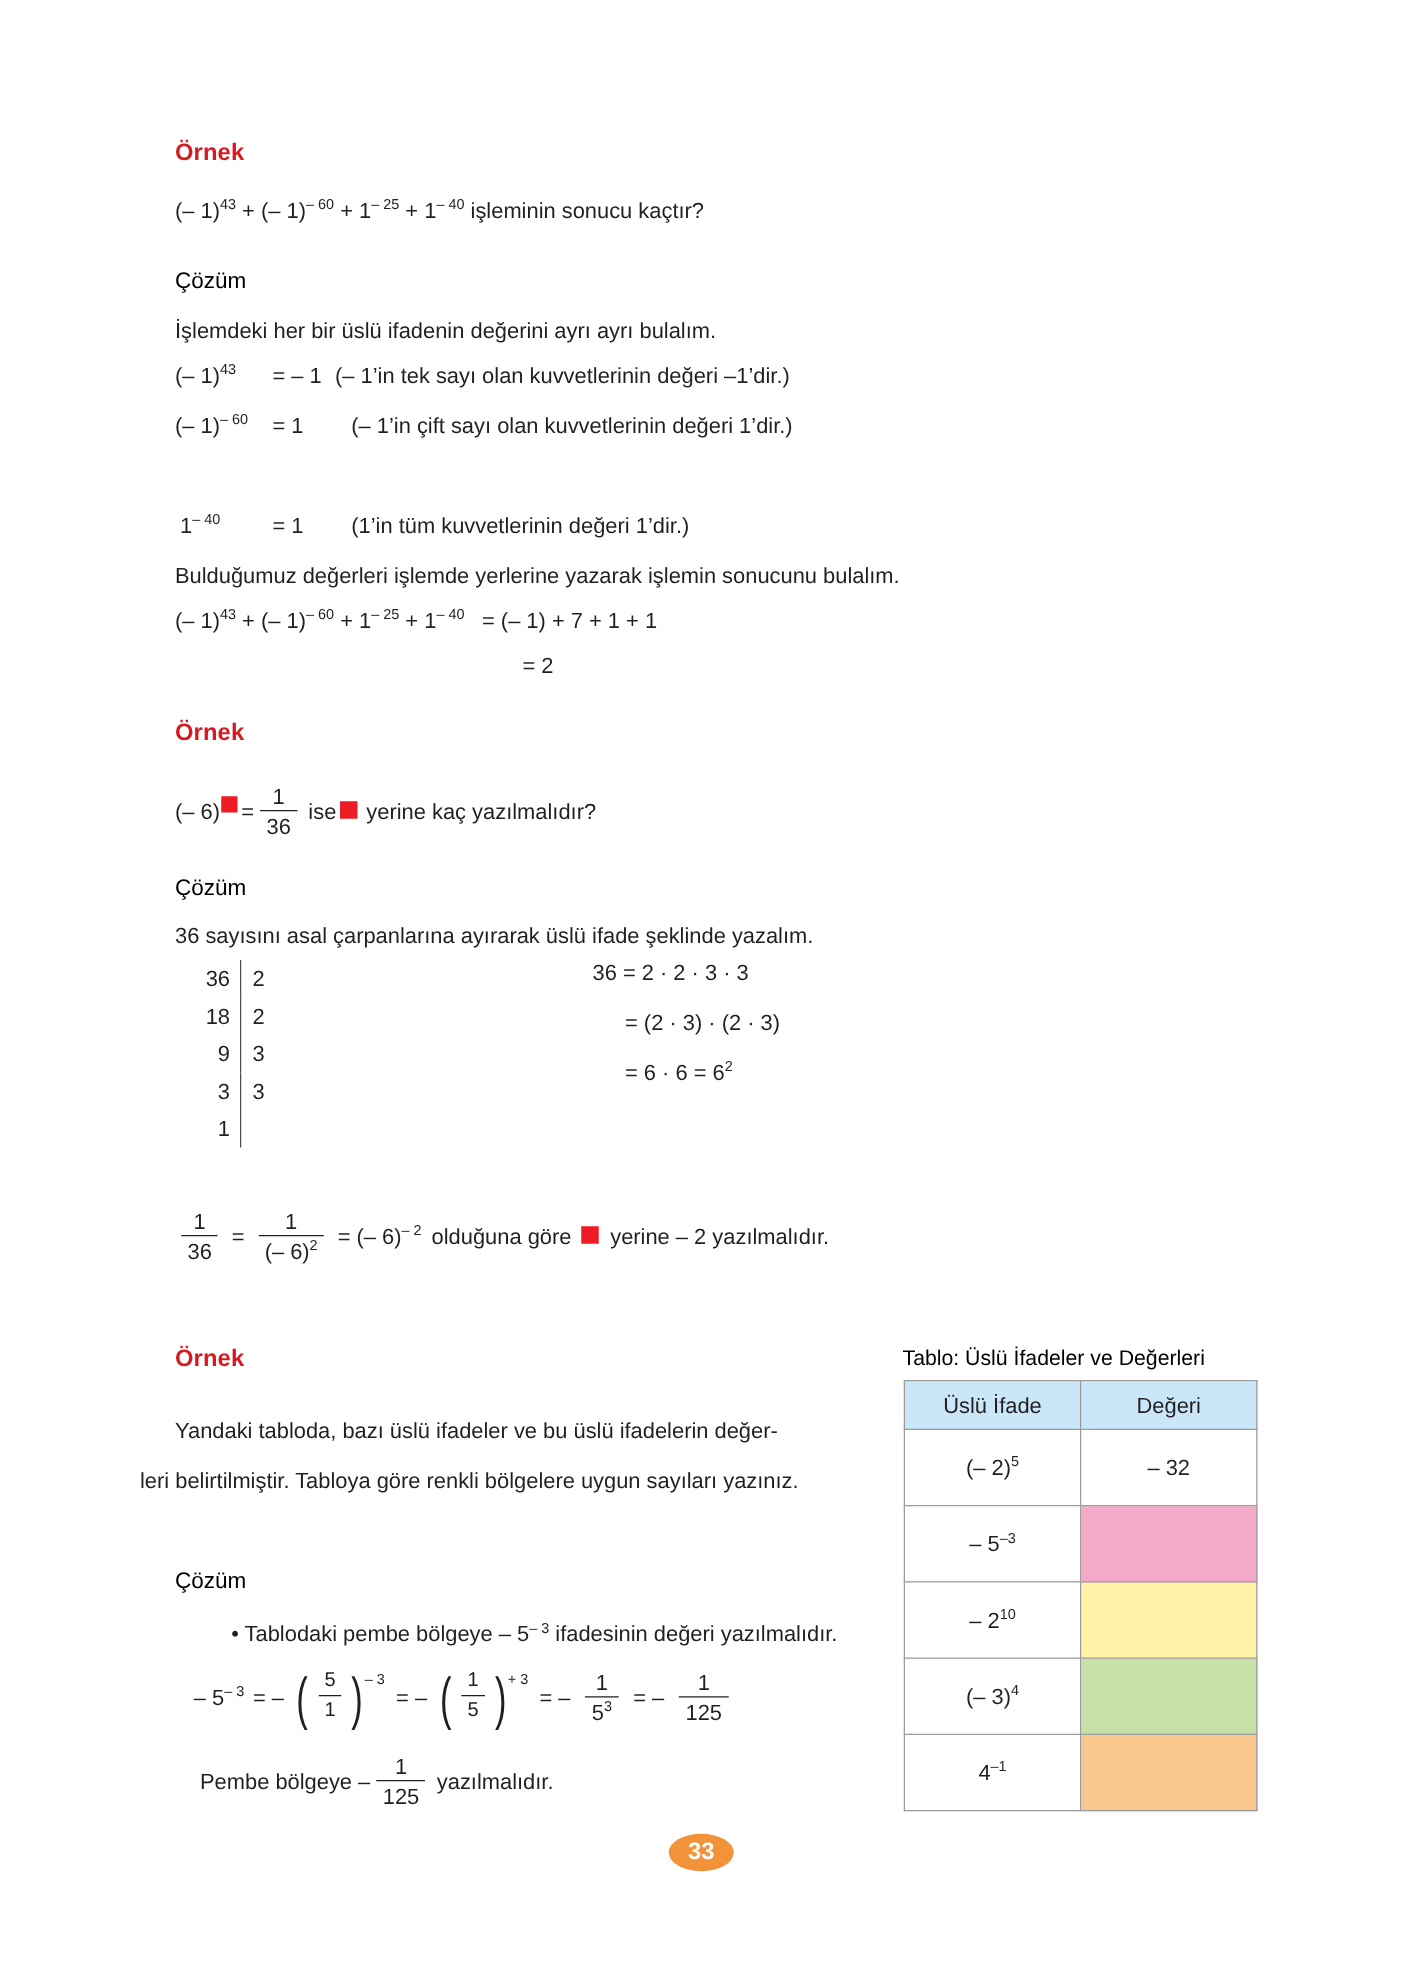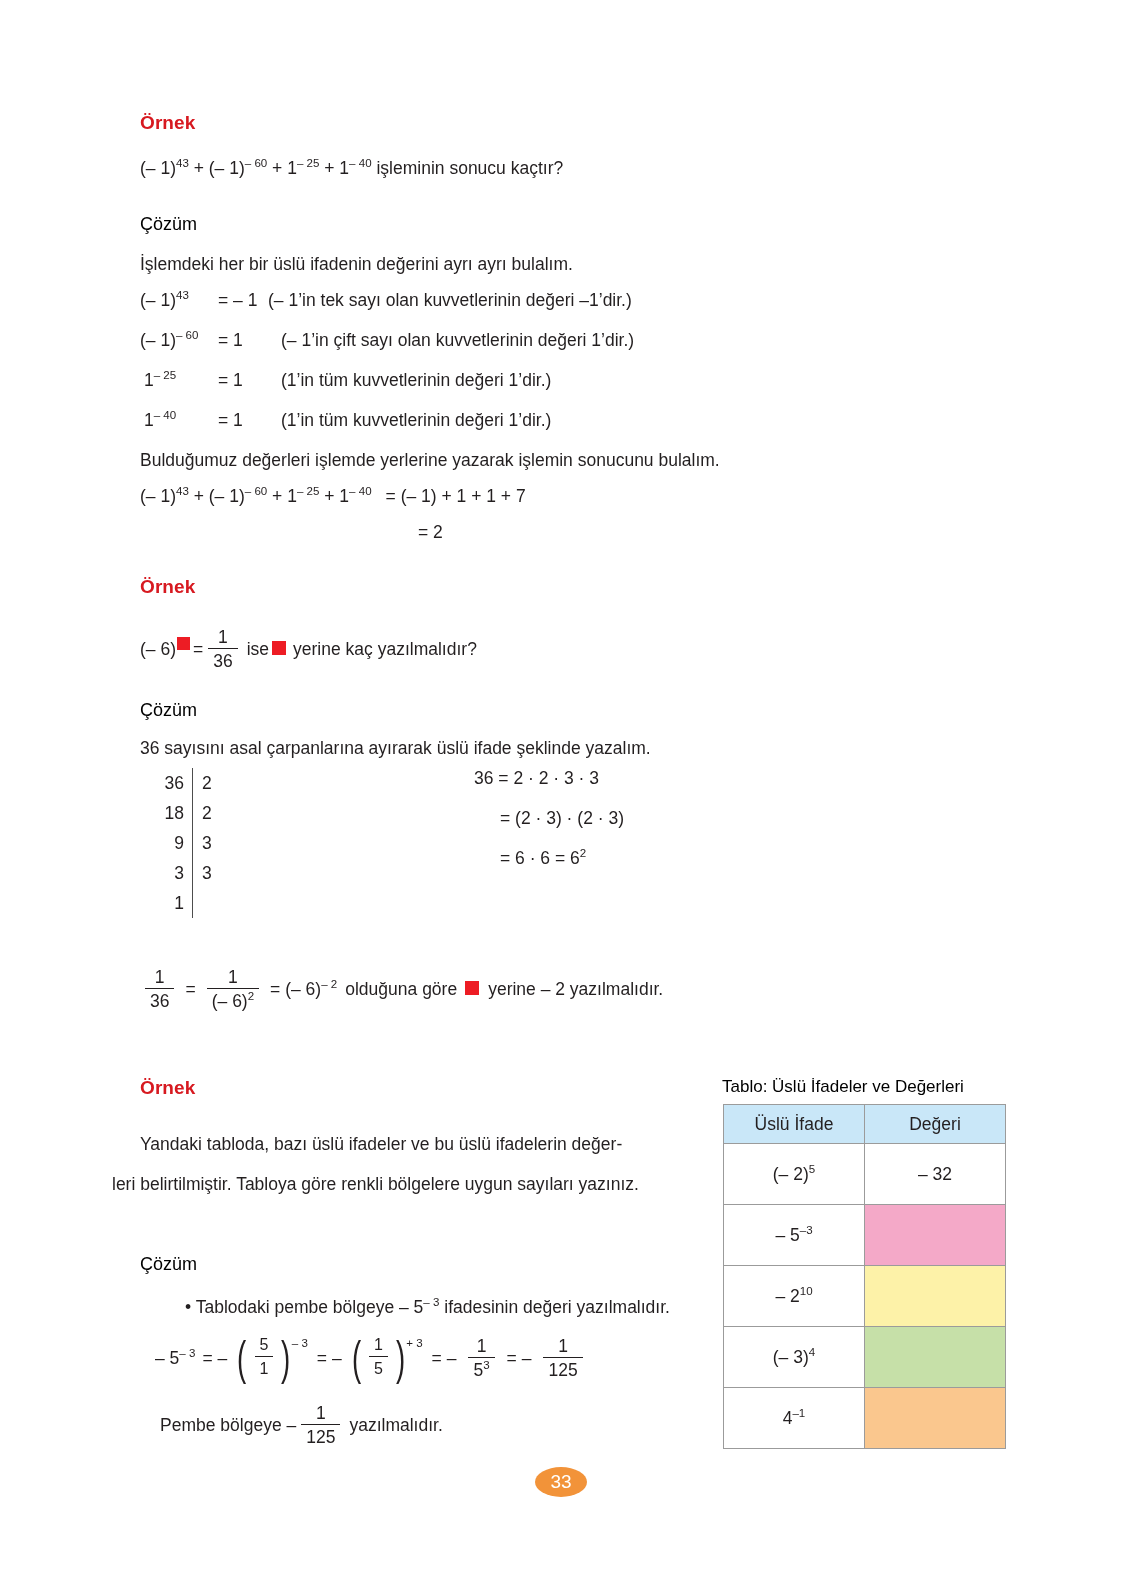--- a/index.html
+++ b/index.html
@@ -174,21 +174,21 @@
 
   
   .page-badge {
     position: absolute;
     width: 52px;
     height: 30px;
     border-radius: 50%;
     background: #f29339;
     color: #ffffff;
     font-size: 19px;
-    font-weight: normal;
+    font-weight: bold;
     display: flex;
     align-items: center;
     justify-content: center;
   }
 </style>
 </head>
 <body>
 
 <div class="page">
 
@@ -203,32 +203,29 @@
   <div class="line" style="left:140px; top:254px;">İşlemdeki her bir üslü ifadenin değerini ayrı ayrı bulalım.</div>
 
   <div class="line" style="left:140px; top:290px;">
     <span style="display:inline-block; width:78px;"><span>(– 1)</span><sup>43</sup></span><span style="display:inline-block; width:50px;">= – 1</span><span>(– 1’in tek sayı olan kuvvetlerinin değeri –1’dir.)</span>
   </div>
 
   <div class="line" style="left:140px; top:330px;">
     <span style="display:inline-block; width:78px;"><span>(– 1)</span><sup>– 60</sup></span><span style="display:inline-block; width:63px;">= 1</span><span>(– 1’in çift sayı olan kuvvetlerinin değeri 1’dir.)</span>
   </div>
 
-  <div class="line" style="left:144px; top:370px;">
-    <span style="display:inline-block; width:74px;"><span>1</span><sup>– 25</sup></span><span style="display:inline-block; width:63px;">= 1</span><span>(1’in tüm kuvvetlerinin değeri 1’dir.)</span>
-  </div>
 
   <div class="line" style="left:144px; top:410px;">
     <span style="display:inline-block; width:74px;"><span>1</span><sup>– 40</sup></span><span style="display:inline-block; width:63px;">= 1</span><span>(1’in tüm kuvvetlerinin değeri 1’dir.)</span>
   </div>
 
   <div class="line" style="left:140px; top:450px;">Bulduğumuz değerleri işlemde yerlerine yazarak işlemin sonucunu bulalım.</div>
 
   <div class="line" style="left:140px; top:486px;">
-    <span>(– 1)</span><sup>43</sup><span> + (– 1)</span><sup>– 60</sup><span> +  1</span><sup>– 25</sup><span> +  1</span><sup>– 40</sup><span style="margin-left:14px;">= (– 1) + 1 + 1 + 7</span>
+    <span>(– 1)</span><sup>43</sup><span> + (– 1)</span><sup>– 60</sup><span> +  1</span><sup>– 25</sup><span> +  1</span><sup>– 40</sup><span style="margin-left:14px;">= (– 1) + 7 + 1 + 1</span>
   </div>
 
   <div class="line" style="left:418px; top:522px;">= 2</div>
 
   <div class="heading" style="left:140px; top:576px;">Örnek</div>
 
   <div class="line" style="left:140px; top:628px;">
     <span>(– 6)</span><span class="redsq exp"></span><span style="margin-left:2px;">=</span><span class="frac">
         <span class="num">1</span>
         <span class="den">36</span>

